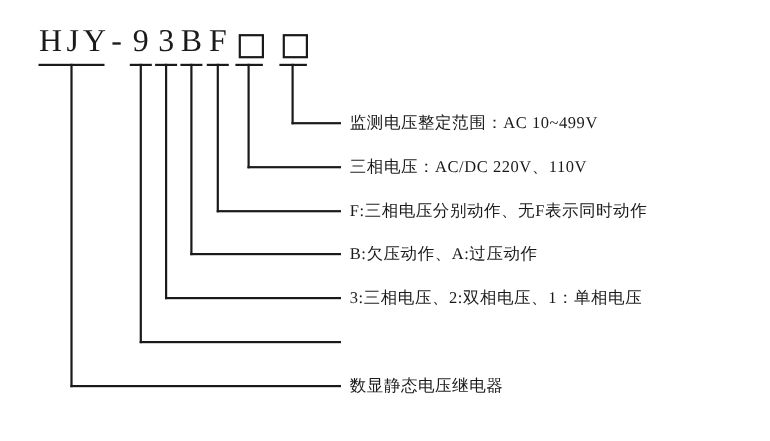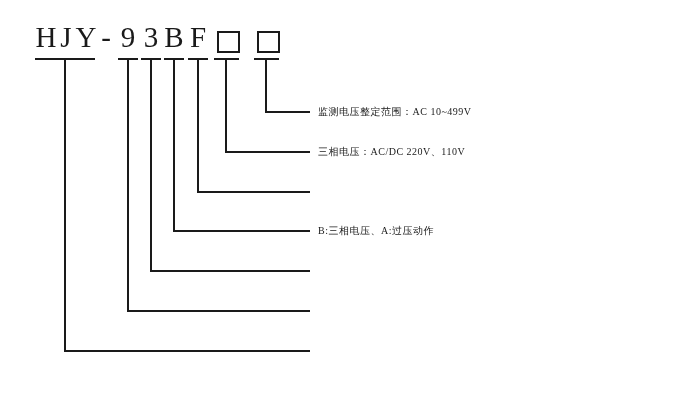--- a/index.html
+++ b/index.html
@@ -39,21 +39,21 @@
     position: absolute;
     background: #1a1a1a;
   }
   .hline { height: 2px; }
   .vline { width: 2px; }
   .label {
     position: absolute;
     left: 318px;
     height: 20px;
     line-height: 20px;
-    font-size: 10px;
+    font-size: 15px;
     white-space: nowrap;
     letter-spacing: 0.5px;
   }
 </style>
 </head>
 <body>
 
 <div class="canvas">
 
   <span class="mchar" style="left:33px">H</span>
@@ -87,15 +87,18 @@
   <div class="line hline" style="left:265px; top:111px; width:45px"></div>
   <div class="line hline" style="left:225px; top:151px; width:85px"></div>
   <div class="line hline" style="left:197px; top:191px; width:113px"></div>
   <div class="line hline" style="left:173px; top:230px; width:137px"></div>
   <div class="line hline" style="left:150px; top:270px; width:160px"></div>
   <div class="line hline" style="left:127px; top:310px; width:183px"></div>
   <div class="line hline" style="left:64px;  top:350px; width:246px"></div>
 
   <div class="label" style="top:102px">监测电压整定范围：AC 10~499V</div>
   <div class="label" style="top:142px">三相电压：AC/DC 220V、110V</div>
-  <div class="label" style="top:221px">B:三相电压、A:过压动作</div>
+  <div class="label" style="top:182px">F:三相电压分别动作、无F表示同时动作</div>
+  <div class="label" style="top:221px">B:欠压动作、A:过压动作</div>
+  <div class="label" style="top:261px">3:三相电压、2:双相电压、1：单相电压</div>
+  <div class="label" style="top:341px">数显静态电压继电器</div>
 
 </div>
 
 </body></html>

